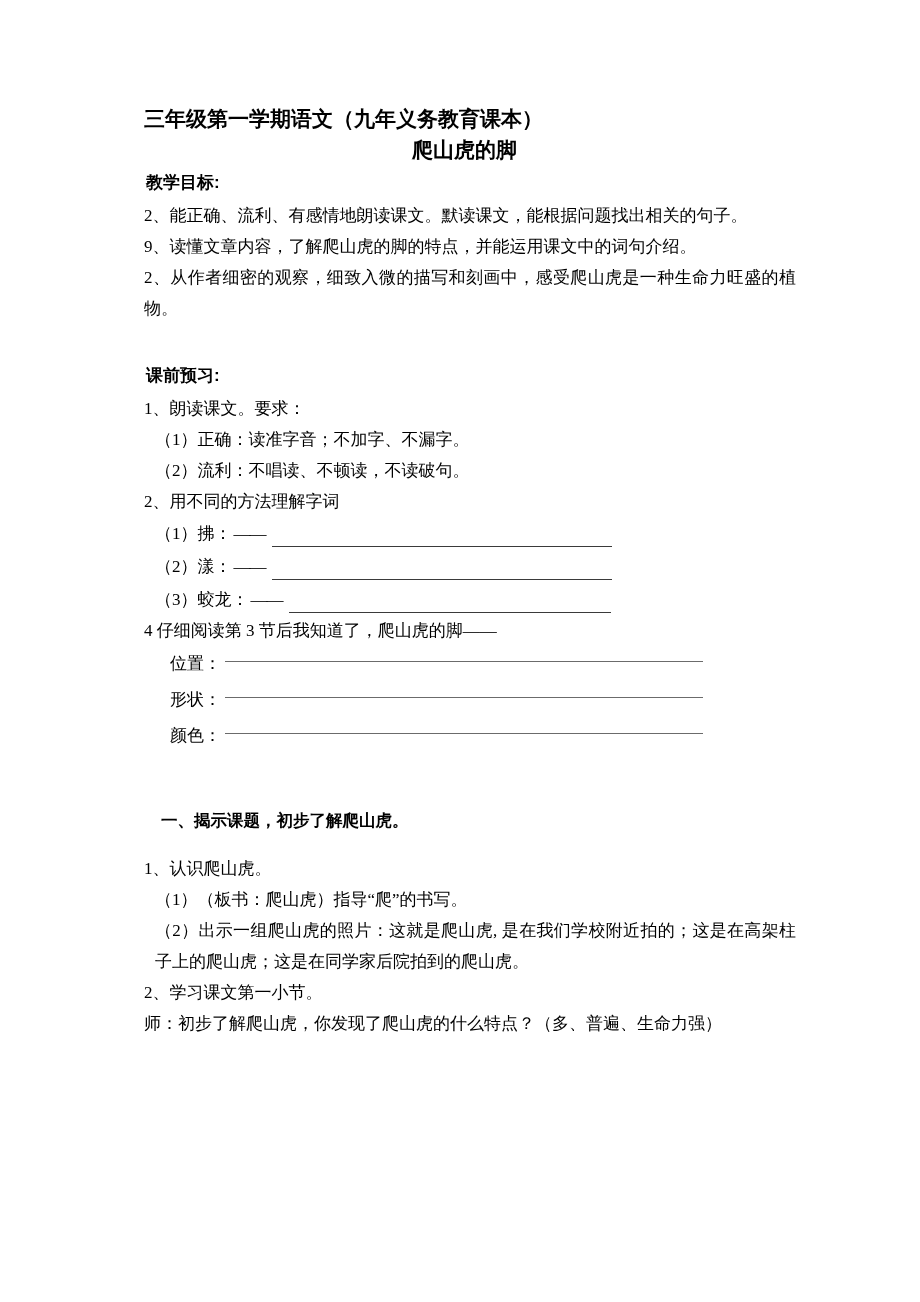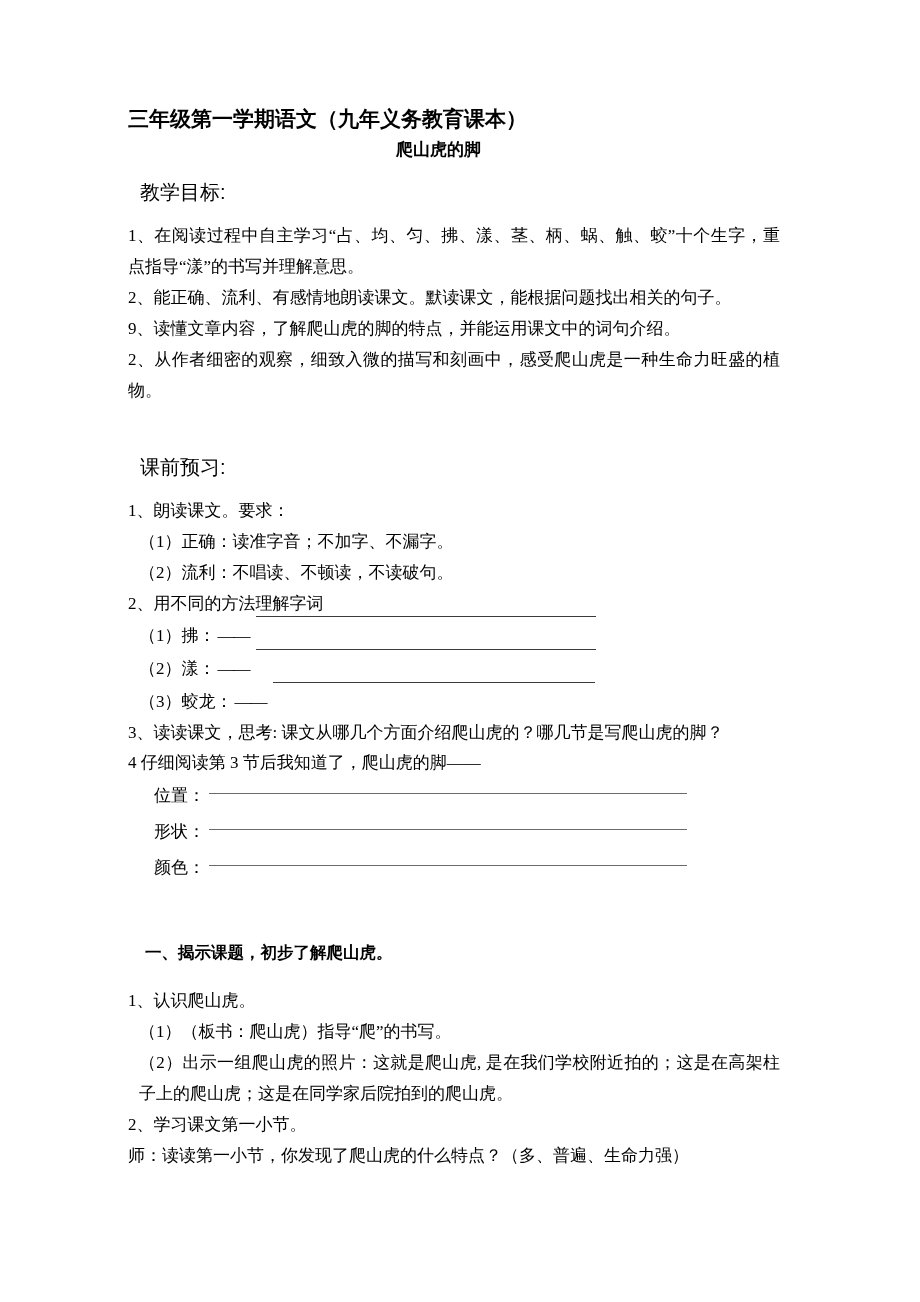--- a/index.html
+++ b/index.html
@@ -15,52 +15,52 @@
   .page {
     position: relative;
     width: 920px;
     height: 1302px;
     background: #ffffff;
     overflow: hidden;
     box-sizing: border-box;
   }
   .content {
     position: absolute;
-    left: 128px;
+    left: 144px;
     top: 104px;
     width: 652px;
   }
 
   
   .doc-title {
     font-family: "Liberation Sans", "DejaVu Sans", sans-serif;
     font-weight: bold;
     font-size: 21px;
     line-height: 30px;
     letter-spacing: 0px;
     margin: 0;
     white-space: nowrap;
   }
   .doc-subtitle {
     font-family: "Liberation Sans", "DejaVu Sans", sans-serif;
     font-weight: bold;
-    font-size: 17px;
+    font-size: 21px;
     line-height: 31px;
     margin: 0 0 0 0;
     padding-left: 268px;
     white-space: nowrap;
   }
 
   
   .sec-head {
     font-family: "Liberation Sans", "DejaVu Sans", sans-serif;
-    font-weight: normal;
-    font-size: 20px;
+    font-weight: bold;
+    font-size: 17px;
     line-height: 31px;
-    margin: 12px;
+    margin: 2px;
   }
   .sub-head {
     font-family: "Liberation Sans", "DejaVu Sans", sans-serif;
     font-weight: bold;
     font-size: 16.5px;
     line-height: 31px;
     margin: 17px;
   }
 
   
@@ -77,21 +77,21 @@
   .para.tight {
     line-height: 30px;
   }
 
   
   .blank-row {
     font-size: 17px;
     line-height: 33px;
     margin: 0;
     display: flex;
-    align-items: flex-start;
+    align-items: flex-end;
     padding-left: 11px;
     white-space: nowrap;
   }
   .blank-row .lbl {
     flex: 0 0 auto;
   }
   .blank-row .dash {
     flex: 0 0 auto;
     letter-spacing: -1px;
     padding: 0 6px 0 2px;
@@ -129,21 +129,20 @@
 <body>
 
 <div class="page">
   <div class="content">
 
     <h1 class="doc-title">三年级第一学期语文（九年义务教育课本）</h1>
     <h2 class="doc-subtitle">爬山虎的脚</h2>
 
     <p class="sec-head">教学目标:</p>
 
-    <p class="para">1、在阅读过程中自主学习“占、均、匀、拂、漾、茎、柄、蜗、触、蛟”十个生字，重点指导“漾”的书写并理解意思。</p>
     <p class="para">2、能正确、流利、有感情地朗读课文。默读课文，能根据问题找出相关的句子。</p>
     <p class="para">9、读懂文章内容，了解爬山虎的脚的特点，并能运用课文中的词句介绍。</p>
     <p class="para">2、从作者细密的观察，细致入微的描写和刻画中，感受爬山虎是一种生命力旺盛的植物。</p>
 
     <div class="gap-lg"></div>
 
     <p class="sec-head">课前预习:</p>
 
     <p class="para">1、朗读课文。要求：</p>
     <p class="para indent1">（1）正确：读准字音；不加字、不漏字。</p>
@@ -159,21 +158,20 @@
       <span class="lbl">（2）漾：</span>
       <span class="dash">——</span>
       <span class="rule rule-w1"></span>
     </div>
     <div class="blank-row">
       <span class="lbl">（3）蛟龙：</span>
       <span class="dash">——</span>
       <span class="rule" style="width:322px"></span>
     </div>
 
-    <p class="para tight">3、读读课文，思考: 课文从哪几个方面介绍爬山虎的？哪几节是写爬山虎的脚？</p>
     <p class="para tight">4 仔细阅读第 3 节后我知道了，爬山虎的脚——</p>
 
     <div class="blank-row2">
       <span class="lbl">位置：</span>
       <span class="rule2"></span>
     </div>
     <div class="blank-row2">
       <span class="lbl">形状：</span>
       <span class="rule2"></span>
     </div>
@@ -183,16 +181,16 @@
     </div>
 
     <div class="gap-lg"></div>
 
     <p class="sub-head">一、揭示课题，初步了解爬山虎。</p>
 
     <p class="para">1、认识爬山虎。</p>
     <p class="para indent1">（1）（板书：爬山虎）指导“爬”的书写。</p>
     <p class="para indent1">（2）出示一组爬山虎的照片：这就是爬山虎, 是在我们学校附近拍的；这是在高架柱子上的爬山虎；这是在同学家后院拍到的爬山虎。</p>
     <p class="para">2、学习课文第一小节。</p>
-    <p class="para">师：读读第一小节，你发现了爬山虎的什么特点？（多、普遍、生命力强）</p>
+    <p class="para">师：初步了解爬山虎，你发现了爬山虎的什么特点？（多、普遍、生命力强）</p>
 
   </div>
 </div>
 
 </body></html>

